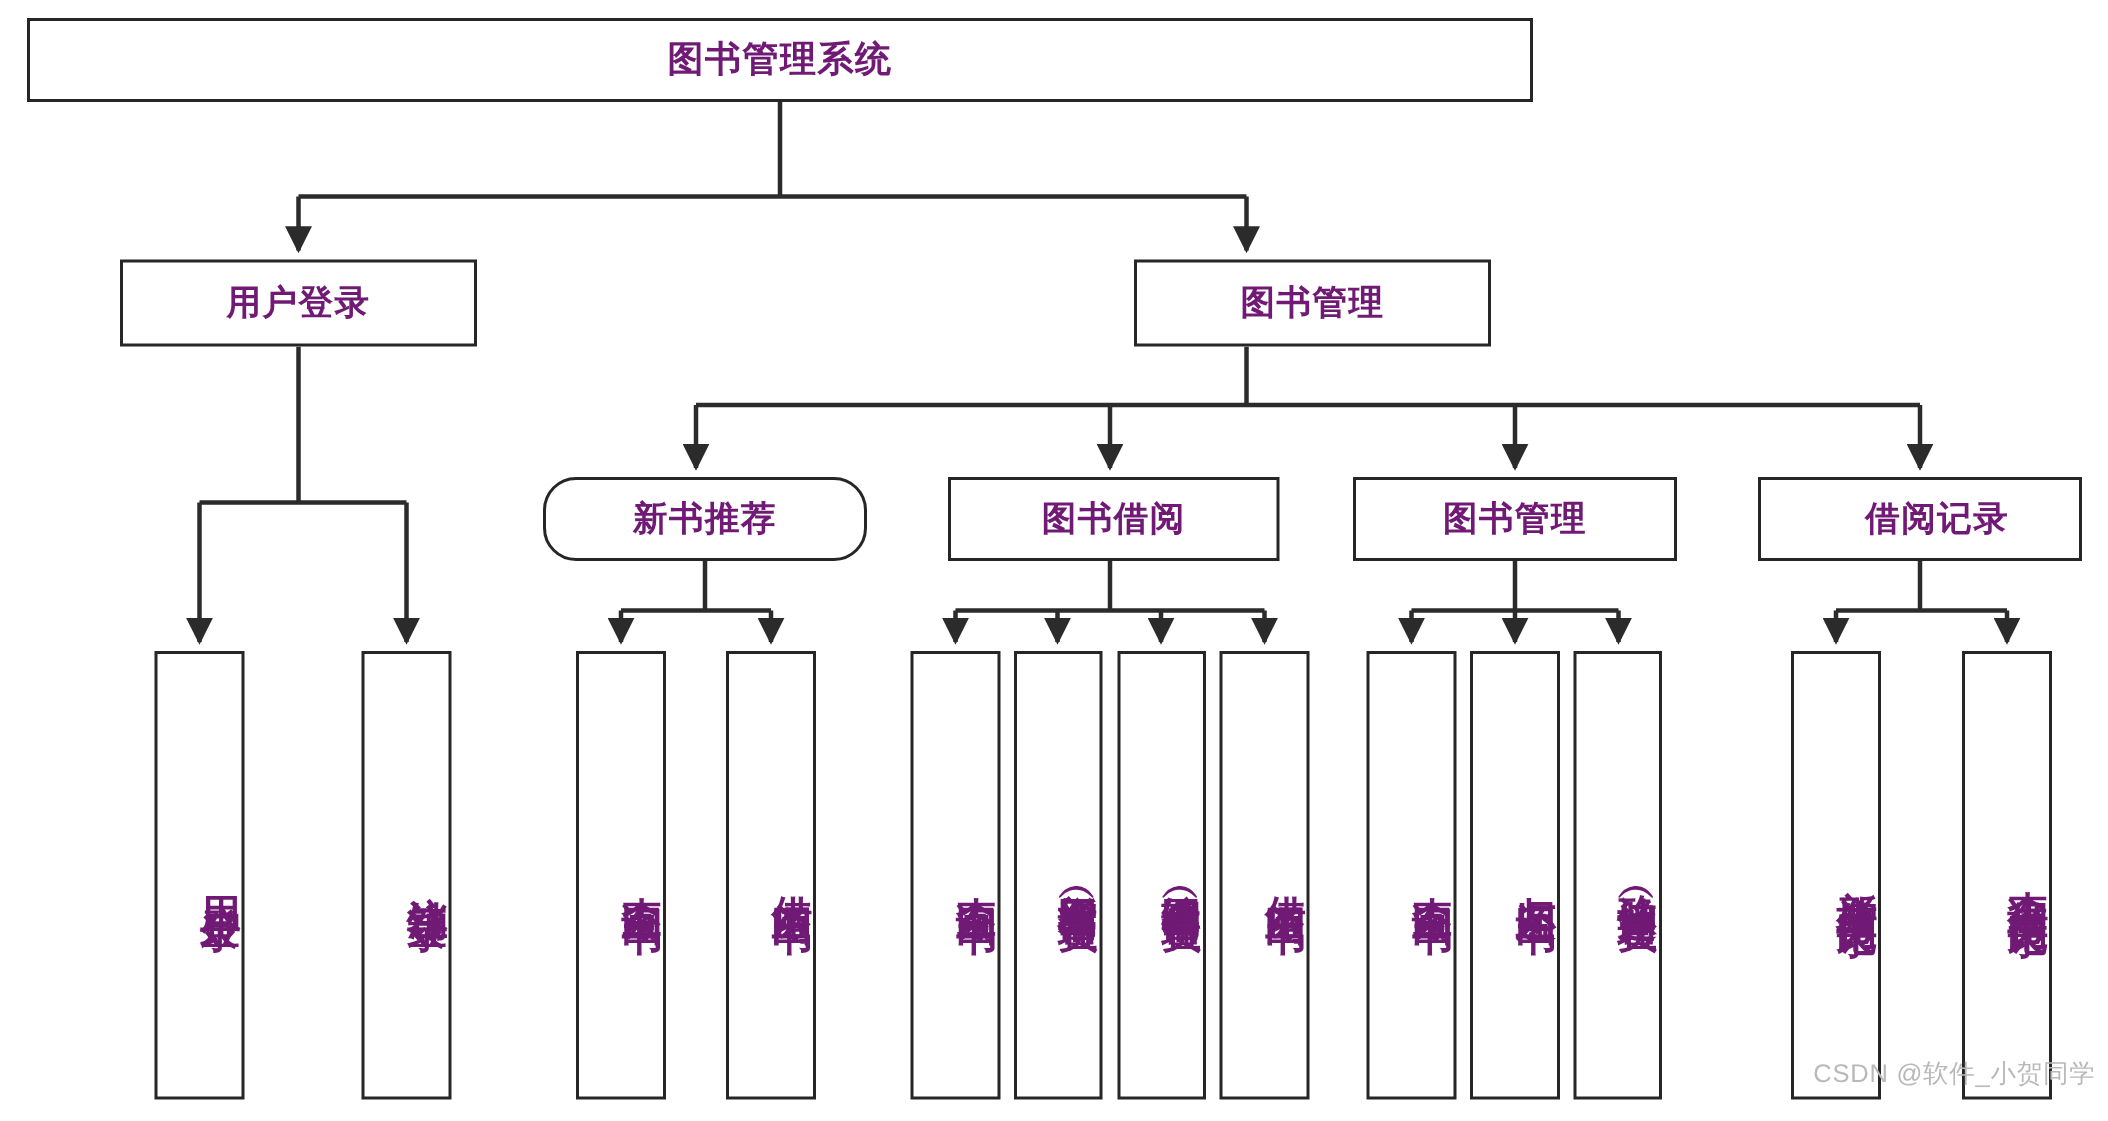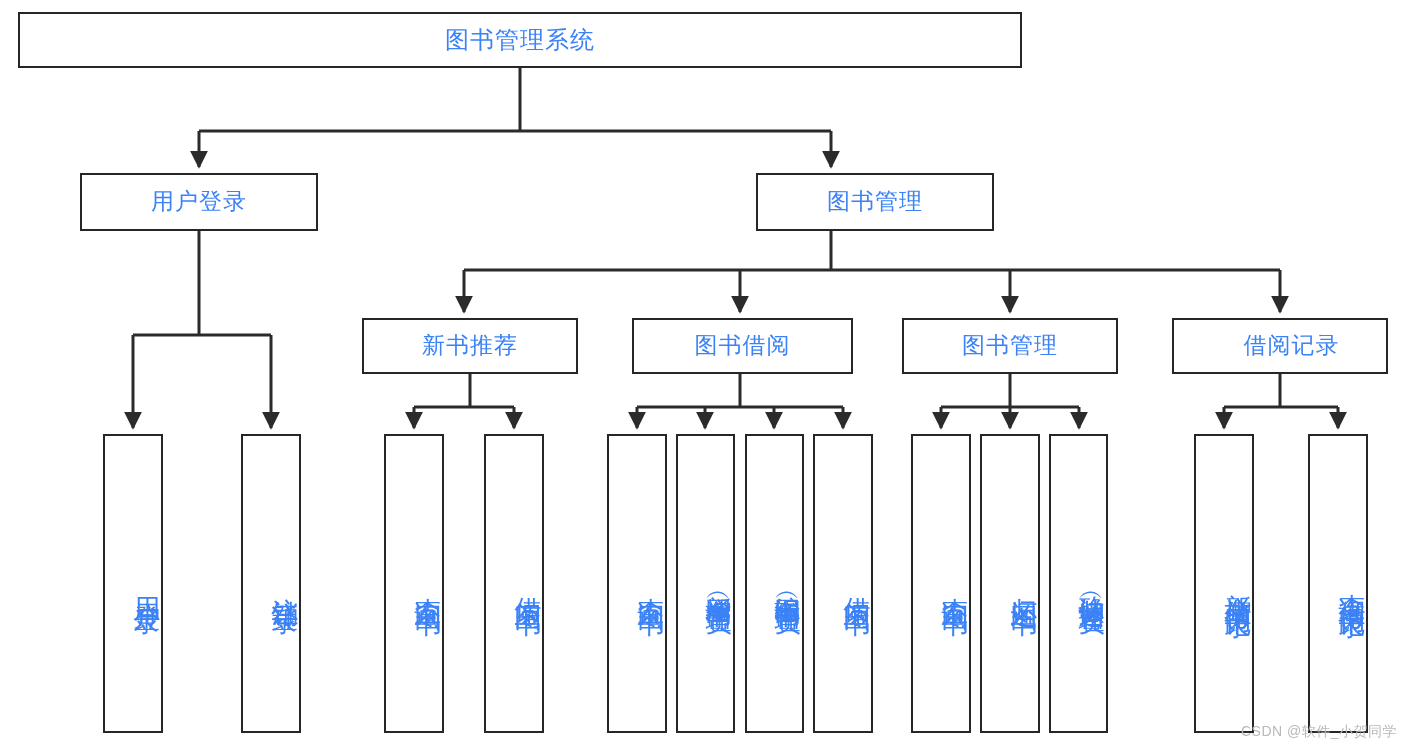--- a/index.html
+++ b/index.html
@@ -12,21 +12,22 @@
   #diagram-root{position:relative;width:1405px;height:747px;}
   svg#wires{position:absolute;left:0;top:0;width:1405px;height:747px;}
   .node{
     position:absolute;
     background:#ffffff;
     border:2px solid #262626;
     box-sizing:border-box;
     display:flex;
     align-items:center;
     justify-content:center;
-    color:#3b82f6;
+    color:#701a75;
+    font-weight:bold;
   }
   .node.horiz{
     font-size:23px;
     letter-spacing:1px;
     line-height:1.1;
   }
   .node.vert{
     writing-mode:vertical-rl;
     text-orientation:upright;
     font-size:27px;
@@ -38,22 +39,22 @@
     white-space:nowrap;
   }
   .node.vert.tall{
     font-size:26px;
     letter-spacing:2px;
   }
   #root-node{font-size:24px;}
   .watermark{
     position:absolute;
     right:8px;
-    bottom:6px;
-    font-size:14px;
+    bottom:20px;
+    font-size:17px;
     color:#b9b9b9;
     letter-spacing:0.5px;
     white-space:nowrap;
     pointer-events:none;
   }
 </style>
 </head>
 <body>
 
 <div id="diagram-root">
@@ -107,21 +108,21 @@
       <path d="M 1338 407 L 1338 428" marker-end="url(#arrow)"></path>
     </g>
   </svg>
 
   <div class="node horiz" id="root-node" style="left:18px;top:12px;width:1004px;height:56px;">图书管理系统</div>
 
   <div class="node horiz" style="left:80px;top:173px;width:238px;height:58px;">用户登录</div>
 
   <div class="node horiz" style="left:712px;top:173px;width:238px;height:58px;margin-left:44px;">图书管理</div>
 
-  <div class="node horiz" style="left:362px;top:318px;width:216px;height:56px;">新书推荐</div>
+  <div class="node horiz" style="left:362px;top:318px;width:216px;height:56px;border-radius:22px;">新书推荐</div>
 
   <div class="node horiz" style="left:632px;top:318px;width:221px;height:56px;">图书借阅</div>
 
   <div class="node horiz" style="left:902px;top:318px;width:216px;height:56px;">图书管理</div>
 
   <div class="node horiz" style="left:1172px;top:318px;width:216px;height:56px;padding-left:23px;">借阅记录</div>
 
   <div class="node vert" style="left:103px;top:434px;width:60px;height:299px;">用户登录</div>
 
   <div class="node vert" style="left:241px;top:434px;width:60px;height:299px;">注销登录</div>

